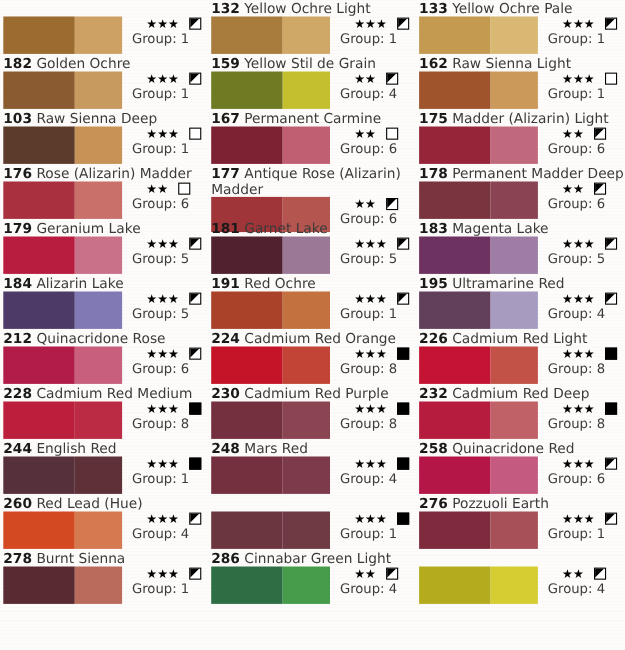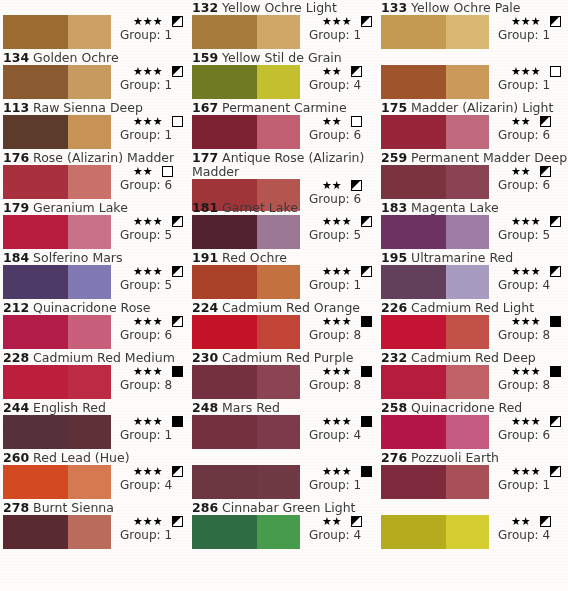--- a/index.html
+++ b/index.html
@@ -129,21 +129,21 @@
         <div class="meta">
           <div class="ratingline">
             <span class="stars">★★★</span>
             <span class="permicon half"></span>
           </div>
           <div class="grouptext">Group: 1</div>
         </div>
       </div>
     </div>
     <div class="cell">
-      <div class="title"><span class="code">134</span> <span>Golden Ochre</span></div>
+      <div class="title"><span class="code">182</span> <span>Golden Ochre</span></div>
       <div class="body">
         <div class="swatch">
           <div class="sw-dark" style="background: rgb(138, 91, 48);"></div>
           <div class="sw-light" style="background: rgb(199, 154, 96);"></div>
         </div>
         <div class="meta">
           <div class="ratingline">
             <span class="stars">★★★</span>
             <span class="permicon half"></span>
           </div>
@@ -161,36 +161,37 @@
         <div class="meta">
           <div class="ratingline">
             <span class="stars">★★</span>
             <span class="permicon half"></span>
           </div>
           <div class="grouptext">Group: 4</div>
         </div>
       </div>
     </div>
     <div class="cell">
+      <div class="title"><span class="code">162</span> <span>Raw Sienna Light</span></div>
       <div class="body">
         <div class="swatch">
           <div class="sw-dark" style="background: rgb(160, 84, 44);"></div>
           <div class="sw-light" style="background: rgb(203, 154, 90);"></div>
         </div>
         <div class="meta">
           <div class="ratingline">
             <span class="stars">★★★</span>
             <span class="permicon empty"></span>
           </div>
           <div class="grouptext">Group: 1</div>
         </div>
       </div>
     </div>
     <div class="cell">
-      <div class="title"><span class="code">113</span> <span>Raw Sienna Deep</span></div>
+      <div class="title"><span class="code">103</span> <span>Raw Sienna Deep</span></div>
       <div class="body">
         <div class="swatch">
           <div class="sw-dark" style="background: rgb(92, 58, 44);"></div>
           <div class="sw-light" style="background: rgb(199, 146, 85);"></div>
         </div>
         <div class="meta">
           <div class="ratingline">
             <span class="stars">★★★</span>
             <span class="permicon empty"></span>
           </div>
@@ -256,21 +257,21 @@
         <div class="meta">
           <div class="ratingline">
             <span class="stars">★★</span>
             <span class="permicon half"></span>
           </div>
           <div class="grouptext">Group: 6</div>
         </div>
       </div>
     </div>
     <div class="cell">
-      <div class="title"><span class="code">259</span> <span>Permanent Madder Deep</span></div>
+      <div class="title"><span class="code">178</span> <span>Permanent Madder Deep</span></div>
       <div class="body">
         <div class="swatch">
           <div class="sw-dark" style="background: rgb(121, 52, 63);"></div>
           <div class="sw-light" style="background: rgb(138, 67, 82);"></div>
         </div>
         <div class="meta">
           <div class="ratingline">
             <span class="stars">★★</span>
             <span class="permicon half"></span>
           </div>
@@ -320,21 +321,21 @@
         <div class="meta">
           <div class="ratingline">
             <span class="stars">★★★</span>
             <span class="permicon half"></span>
           </div>
           <div class="grouptext">Group: 5</div>
         </div>
       </div>
     </div>
     <div class="cell">
-      <div class="title"><span class="code">184</span> <span>Solferino Mars</span></div>
+      <div class="title"><span class="code">184</span> <span>Alizarin Lake</span></div>
       <div class="body">
         <div class="swatch">
           <div class="sw-dark" style="background: rgb(78, 58, 102);"></div>
           <div class="sw-light" style="background: rgb(129, 121, 179);"></div>
         </div>
         <div class="meta">
           <div class="ratingline">
             <span class="stars">★★★</span>
             <span class="permicon half"></span>
           </div>

